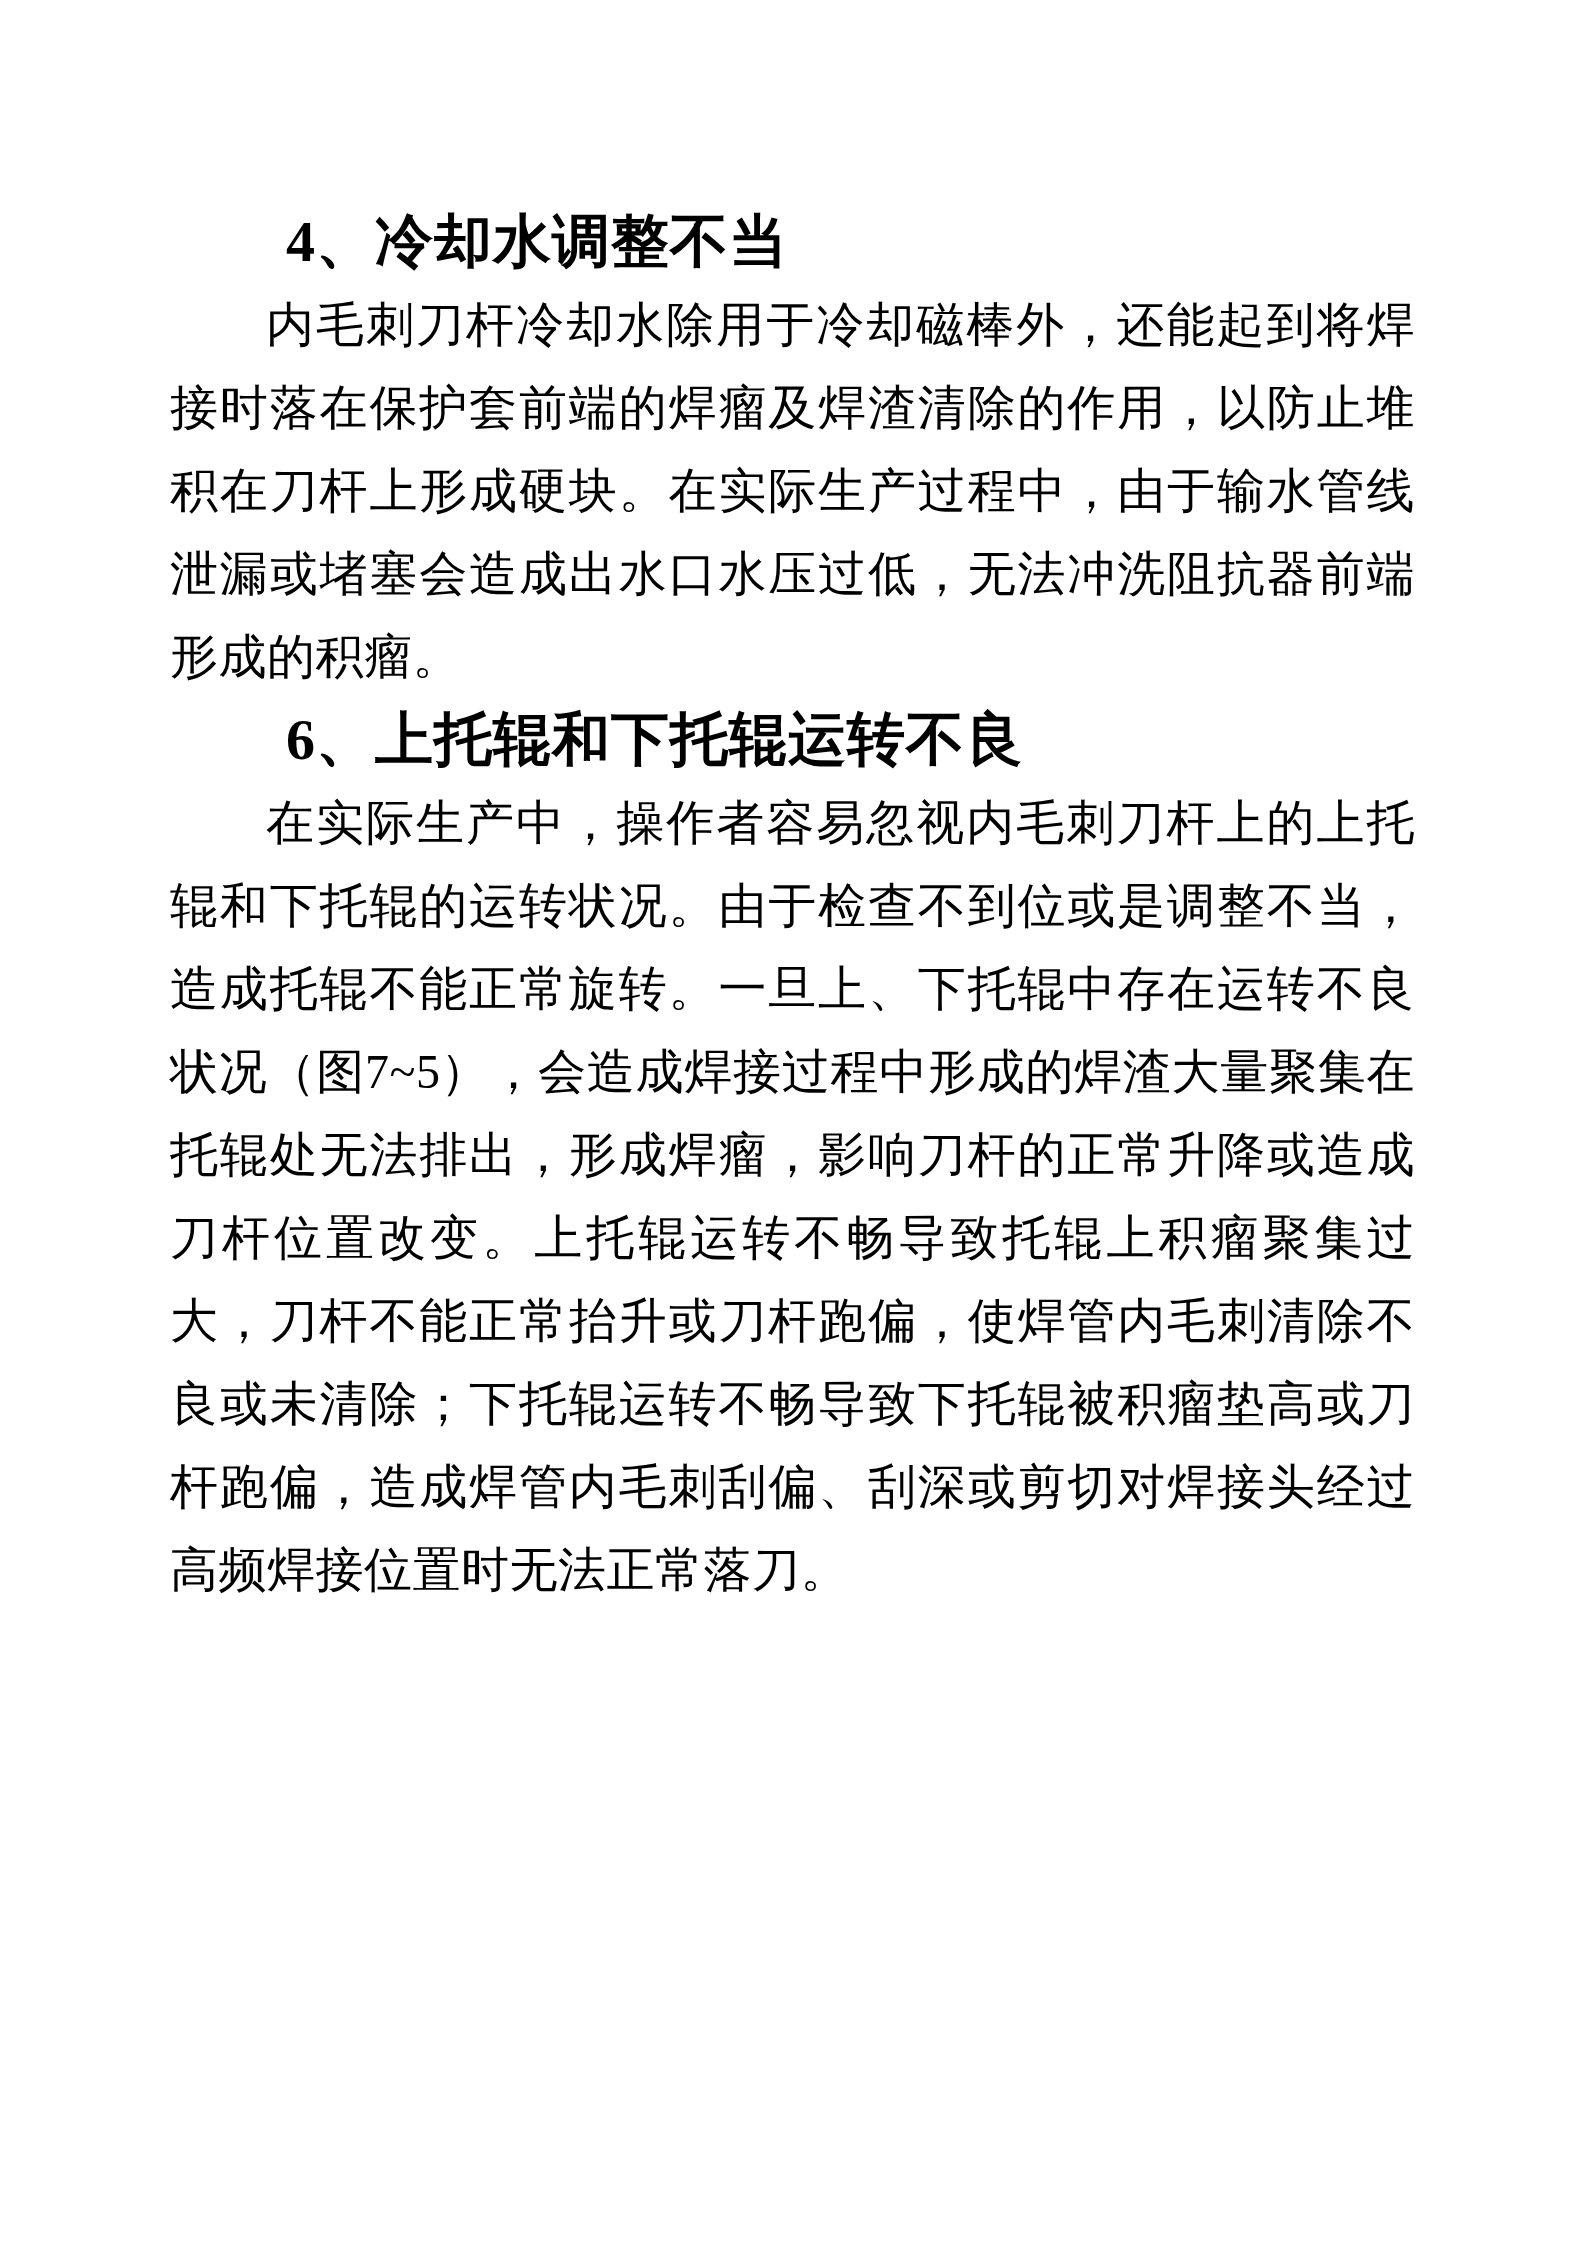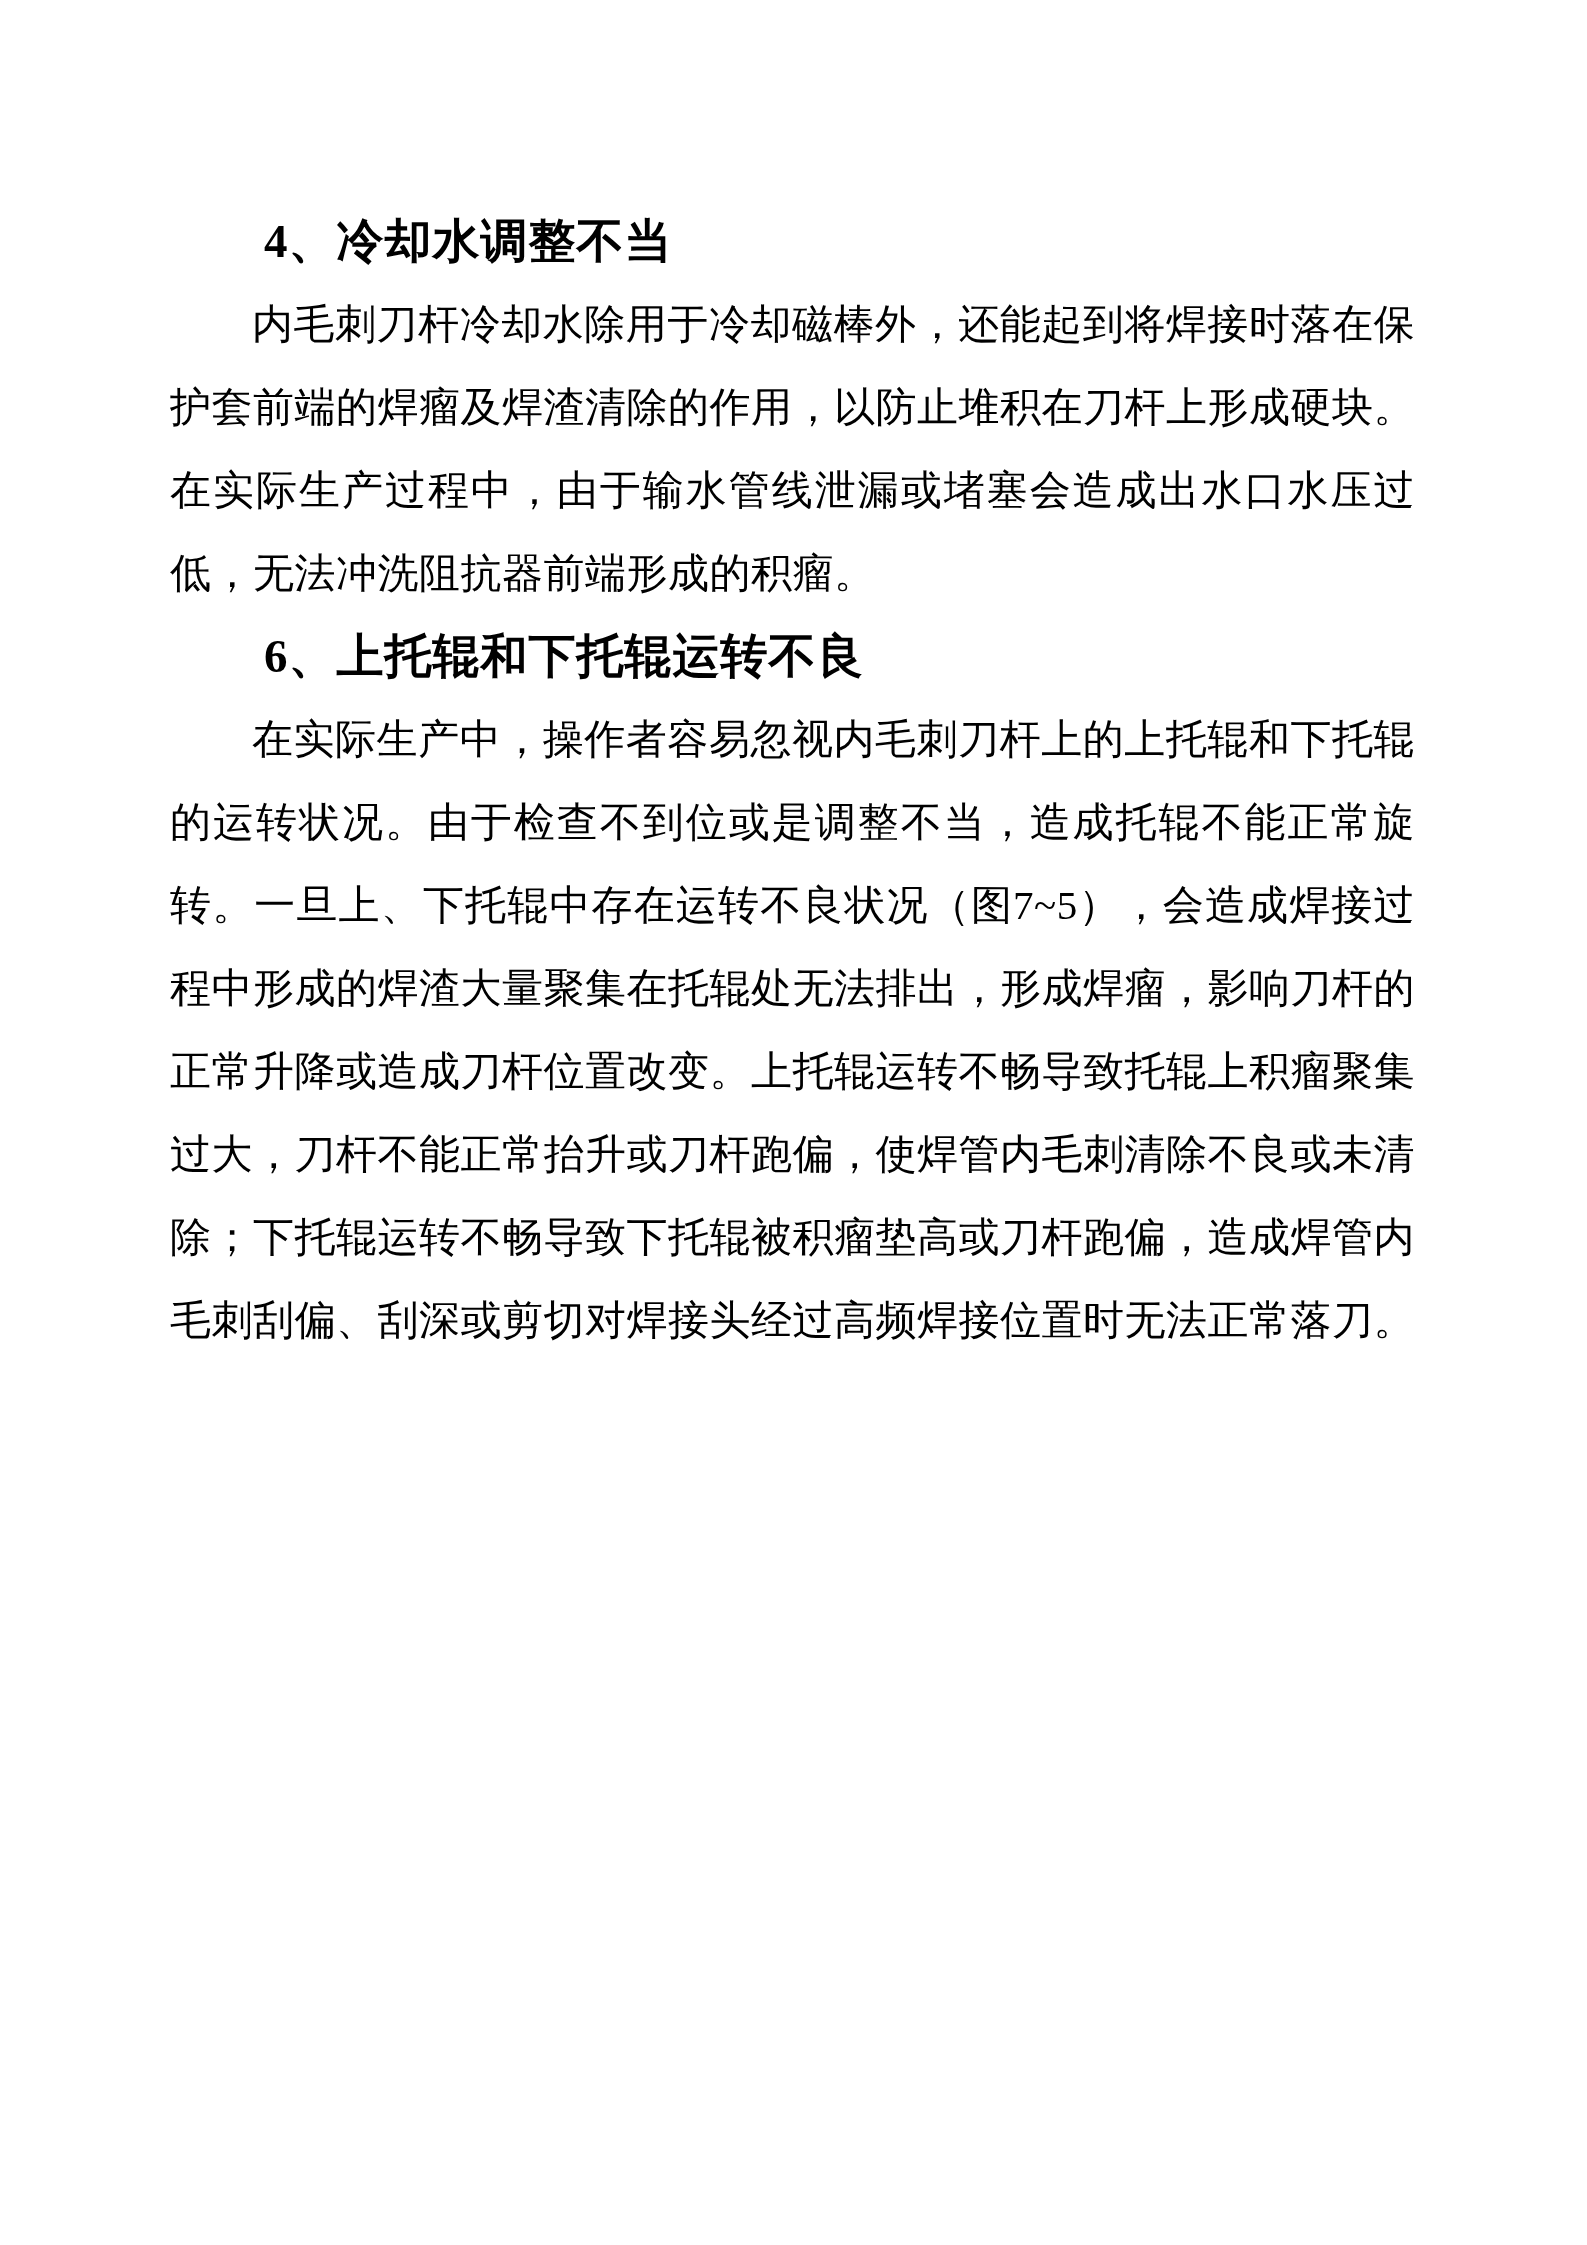--- a/index.html
+++ b/index.html
@@ -16,30 +16,30 @@
     padding: 200px 172px 0 170px;
     font-family: "Liberation Serif", "DejaVu Serif", serif;
     color: #000000;
     overflow: hidden;
   }
   .content {
     width: 1245px;
   }
   .doc-heading {
     margin: 0;
-    font-size: 47px;
+    font-size: 58px;
     line-height: 83px;
     font-weight: bold;
     text-indent: 2em;
     white-space: nowrap;
     letter-spacing: 1px;
   }
   .doc-para {
     margin: 0;
-    font-size: 41px;
+    font-size: 48px;
     line-height: 83px;
     text-indent: 2em;
     text-align: justify;
     text-justify: inter-ideograph;
     letter-spacing: 0.5px;
   }
 </style>
 </head>
 <body>
 

